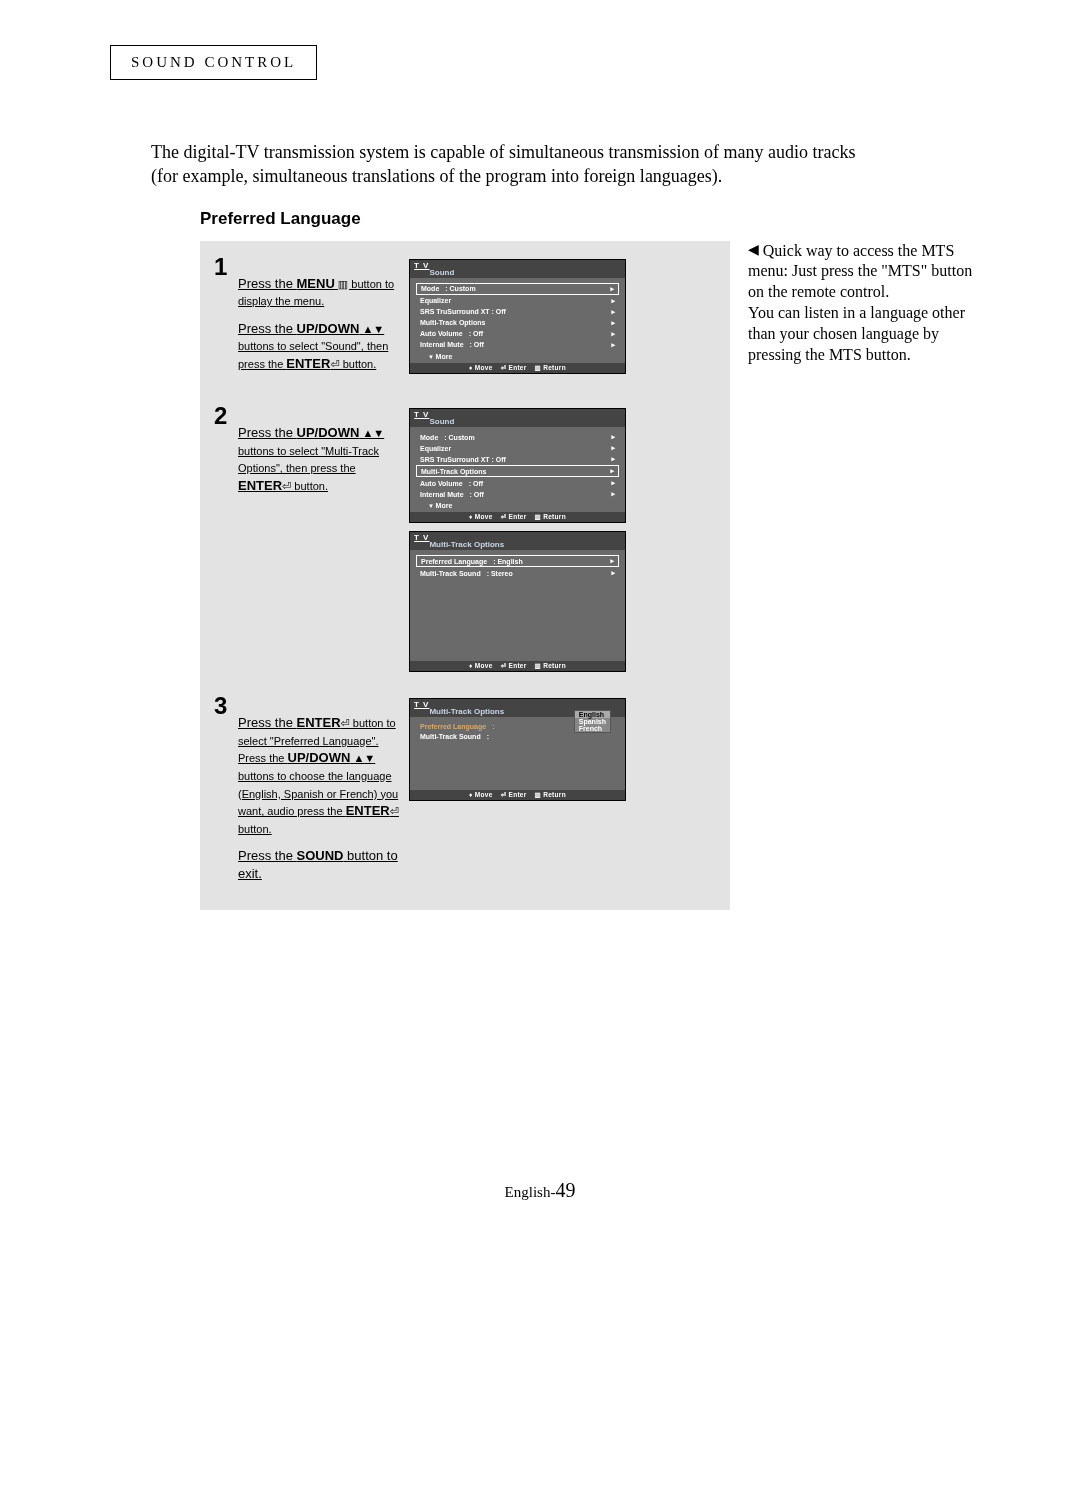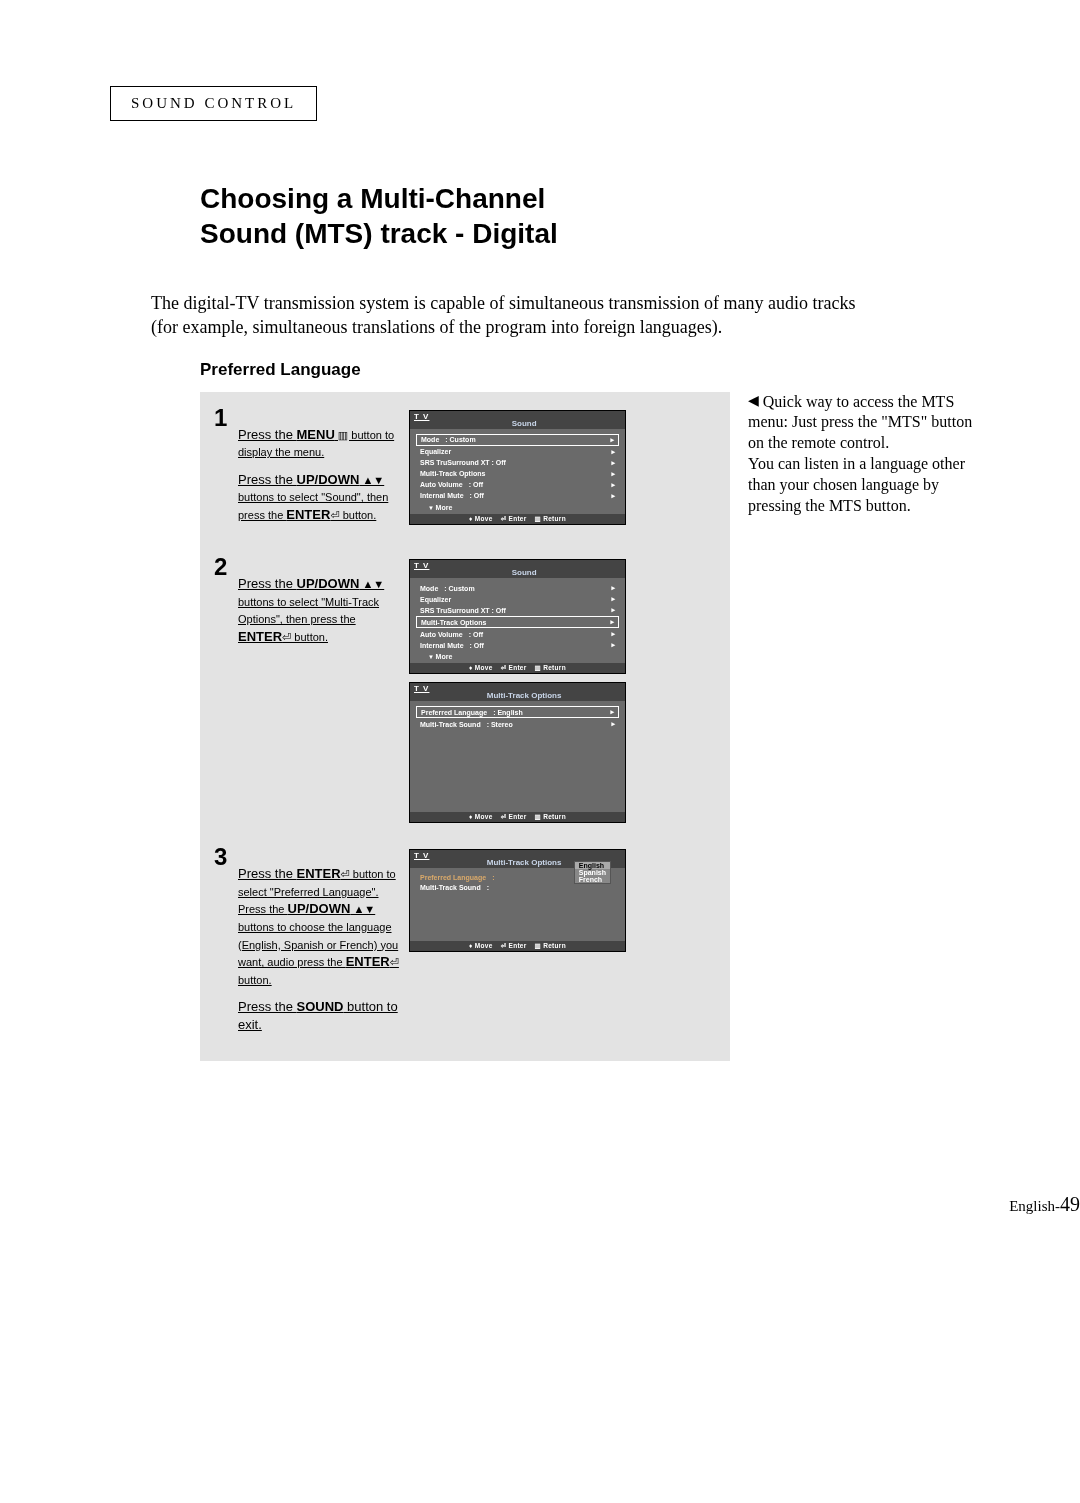--- a/index.html
+++ b/index.html
@@ -8,21 +8,21 @@
   background: #fff;
   font-family: "Times New Roman", Times, serif;
   color: #000;
   width: 1080px;
 }
 .page {
   width: 1080px;
   height: 1332px;
   position: relative;
   box-sizing: border-box;
-  padding: 86px 100px 50px 100px;
+  padding: 45px 100px 50px 100px;
 }
 .section-box {
   border: 1.5px solid #000;
   padding: 8px 20px;
   display: inline-block;
   font-family: "Times New Roman", serif;
   letter-spacing: 3px;
   font-size: 15px;
   margin-left: 10px;
   margin-bottom: 60px;
@@ -93,21 +93,20 @@
   border: 1.5px solid #000;
   background: #6a6a6a;
   color: #fff;
   font-family: Helvetica, Arial, sans-serif;
   font-size: 7px;
   width: 215px;
 }
 .tv-header {
   background: #444;
   display: flex;
-  justify-content: space-between;
   padding: 1px 4px;
   font-size: 8px;
 }
 .tv-header .tv-label {
   font-weight: bold;
   text-decoration: underline;
   letter-spacing: 1px;
 }
 .tv-header .tv-title { color: #c8d5e8; font-weight: bold; margin-top: 7px; }
 .tv-body {
@@ -175,44 +174,40 @@
   font-size: 16px;
   line-height: 1.3;
 }
 .sidebar-arrow {
   float: left;
   margin-right: 4px;
   font-size: 14px;
 }
 .page-num {
   position: absolute;
-  bottom: 116px;
+  bottom: 130px;
   left: 0;
   width: 1080px;
-  text-align: right;
+  text-align: center;
   font-family: "Times New Roman", serif;
   font-size: 15px;
 }
 .page-num .pn { font-size: 20px; }
 .glyph { font-family: Arial, sans-serif; font-size: 11px; }
 .tv-spacer { height: 80px; }
 .tv-spacer-sm { height: 46px; }
 </style>
 </head>
 <body>
 
 <div class="page">
   <div class="section-box">
     <span>SOUND CONTROL</span>
   </div>
 
-  <div class="heading">
-    <span>Choosing a Multi-Channel</span><br>
-    <span>Sound (MTS) track - Digital</span>
-  </div>
 
   <div class="intro">
     <div>The digital-TV transmission system is capable of simultaneous transmission of many audio tracks (for example, simultaneous translations of the program into foreign languages).</div>
   </div>
 
   <div class="subheading">Preferred Language</div>
 
   <div class="content-row">
     <div class="steps-box">
 

